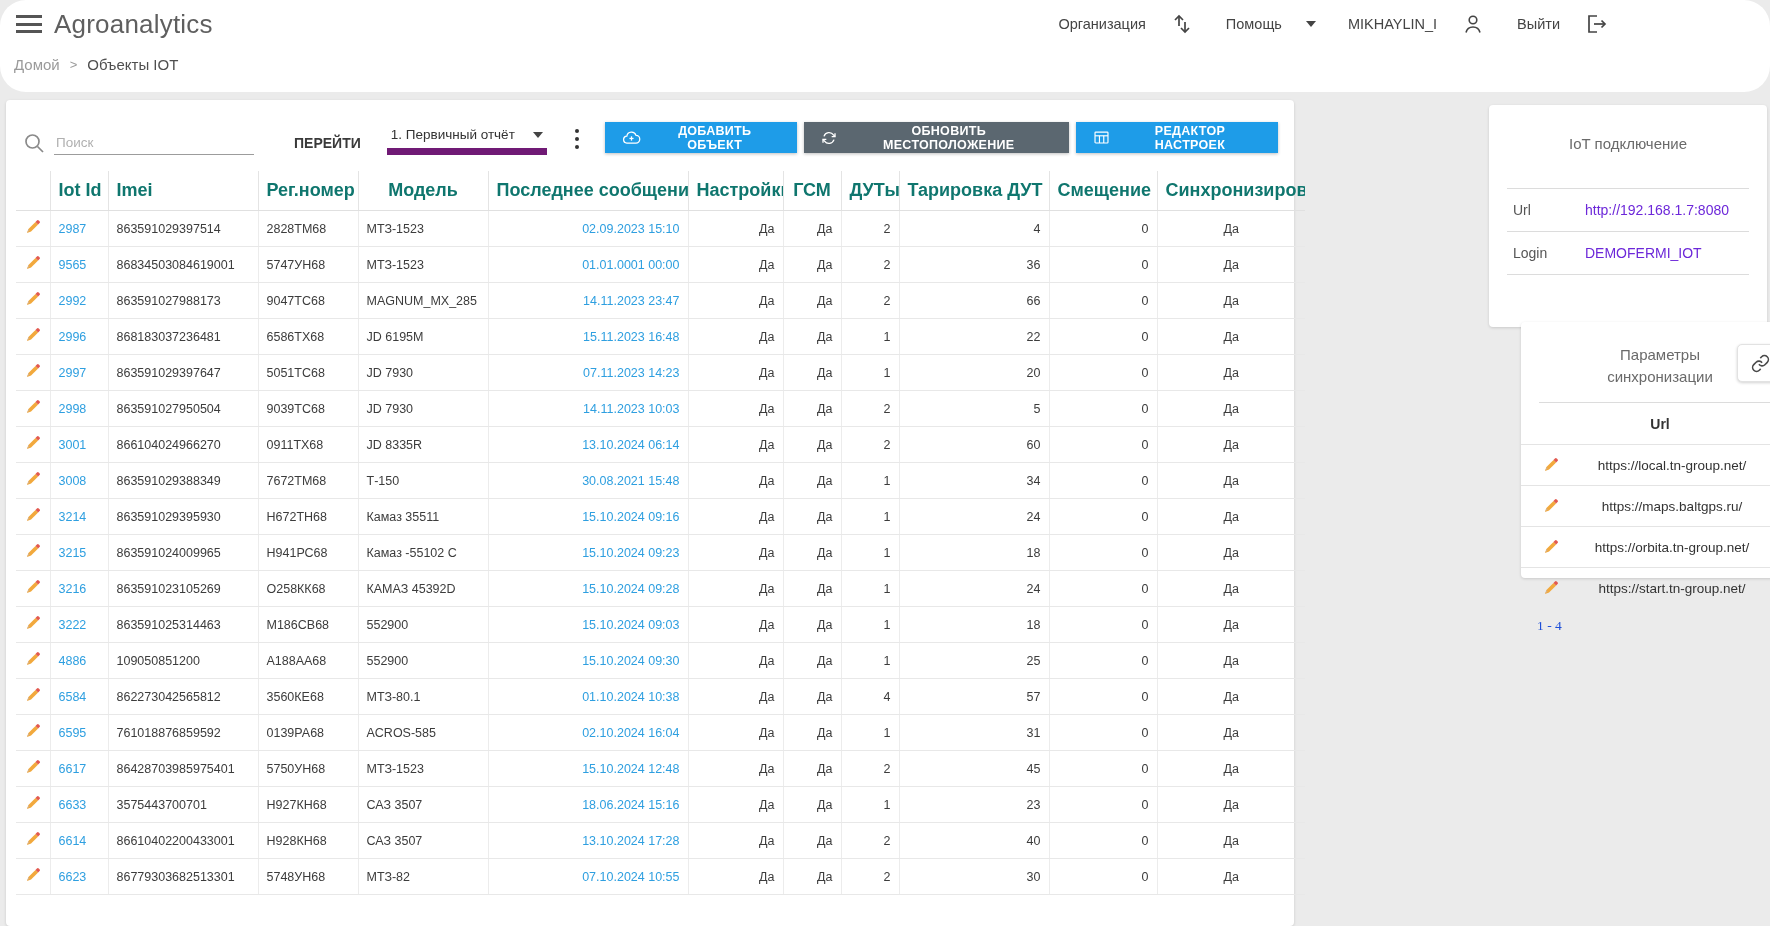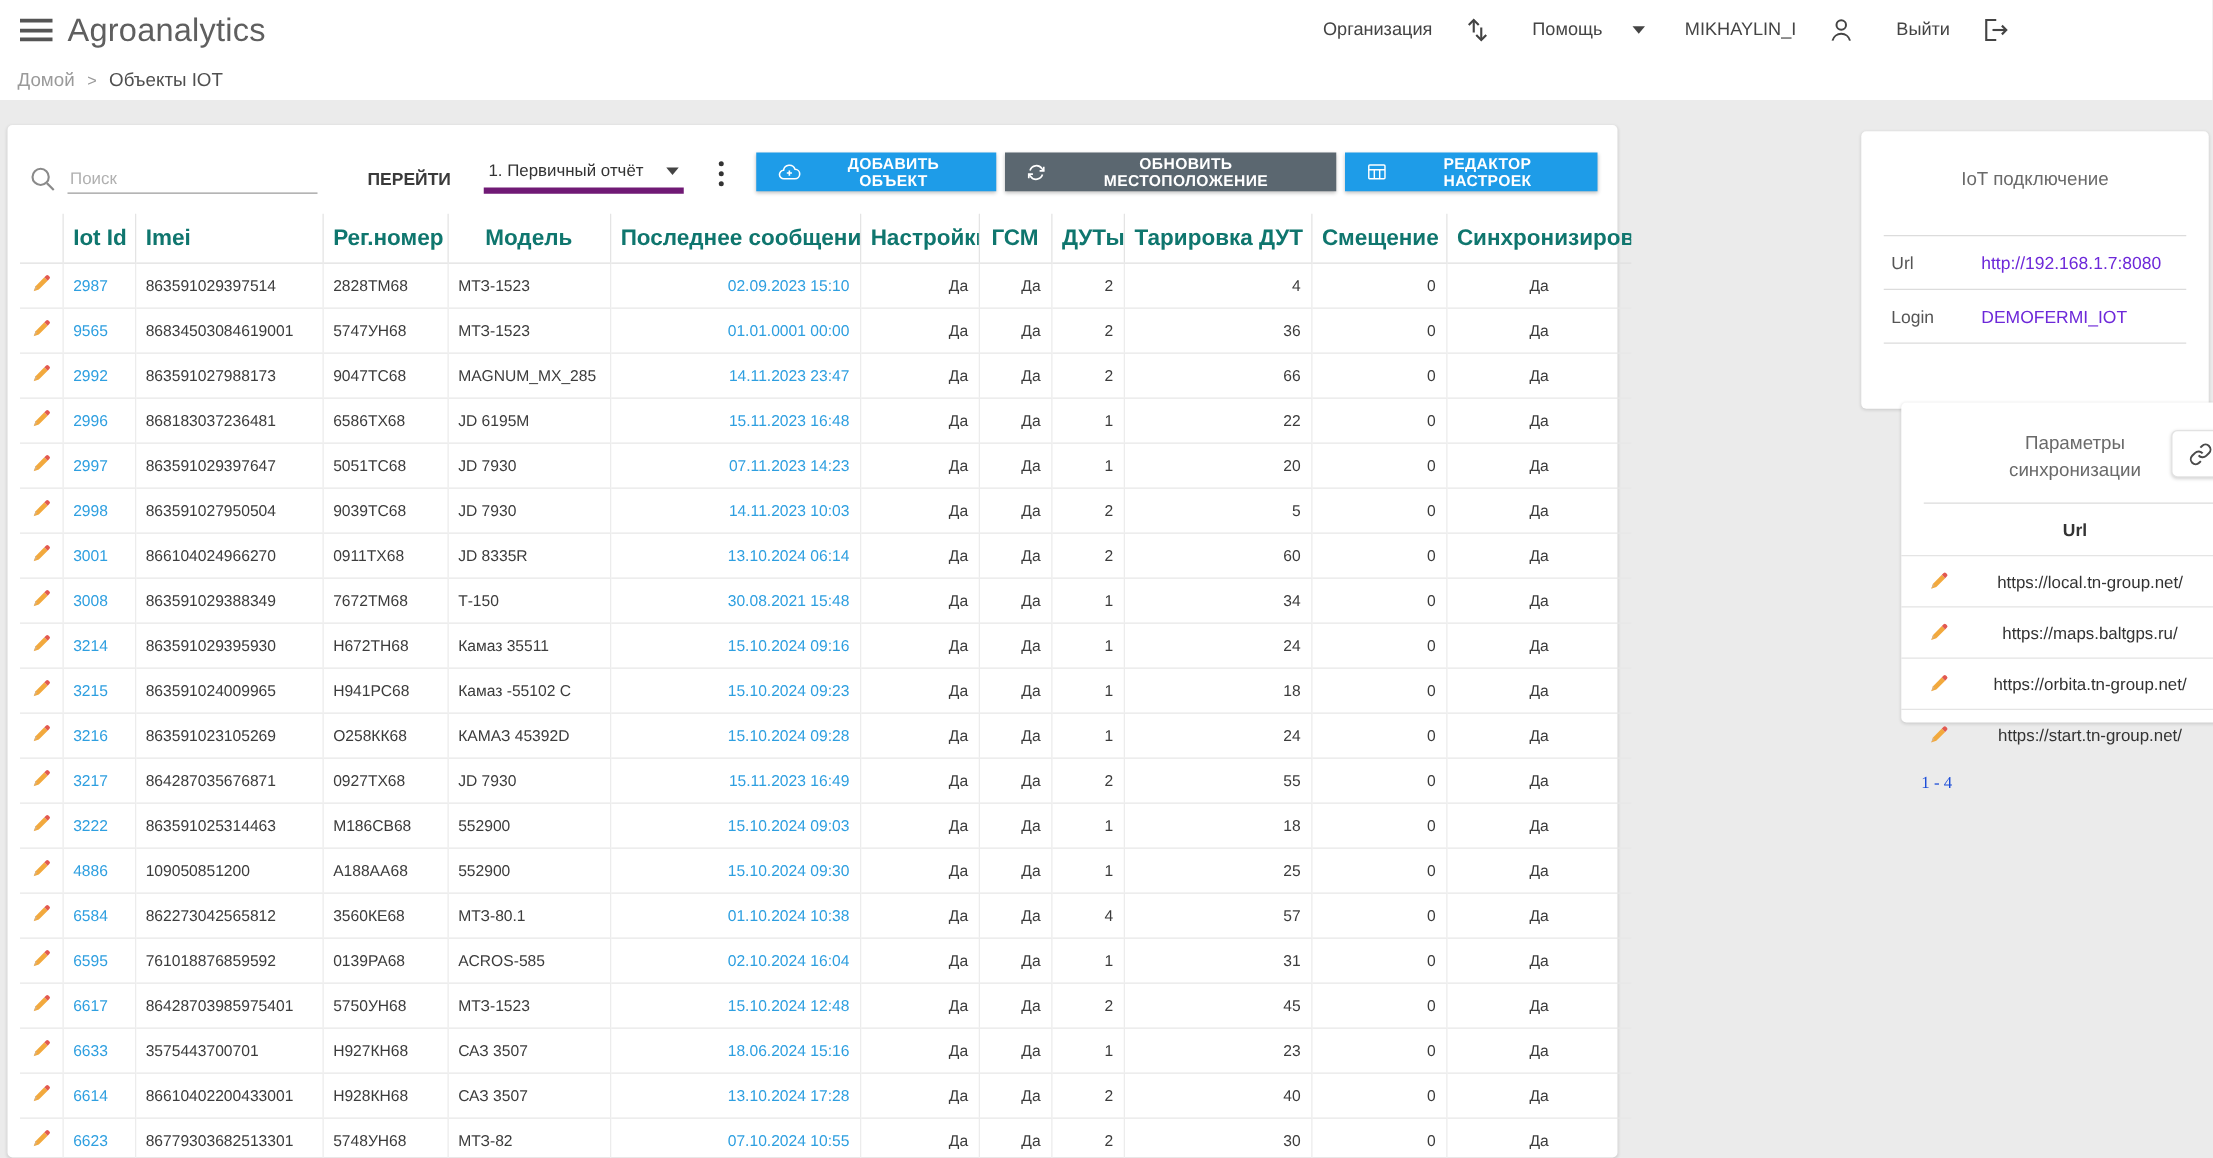--- a/index.html
+++ b/index.html
@@ -1,20 +1,20 @@
 <!DOCTYPE html>
 <html><head>
 <meta charset="utf-8">
 <style>
   * { margin:0; padding:0; box-sizing:border-box; }
   html,body { width:1770px; height:926px; overflow:hidden; background:#ebebeb;
     font-family:"Liberation Sans", sans-serif; color:#3c3c3c; }
 
   
-  .top-white { background:#fff; width:100%; height:80px; position:relative; }
+  .top-white { background:#fff; width:100%; height:92px; position:relative;border-radius:26px; }
   .topbar { display:flex; align-items:center; height:48px; padding:0 12px; }
   .hamburger { width:26px; height:18px; display:flex; flex-direction:column; justify-content:space-between; cursor:pointer; margin:0 12px 0 4px; }
   .hamburger div { height:3px; background:#555; }
   .app-title { font-size:26px; font-weight:300; color:#5f5f5f; letter-spacing:0.2px; }
   .topbar-right { margin-left:auto; display:flex; align-items:center; gap:10px; padding-right:150px; font-size:14.5px; color:#444; }
   .topbar-item { display:flex; align-items:center; gap:24px; cursor:pointer; }
   .topbar-item + .topbar-item { margin-left:22px; }
   .breadcrumb { display:flex; align-items:center; gap:10px; padding:8px 14px; font-size:15px; }
   .crumb-home { color:#9a9a9a; cursor:pointer; }
   .crumb-sep { color:#9a9a9a; font-size:13px; }
@@ -25,21 +25,21 @@
   .main-card { left:6px; top:100px; width:1288px; height:826px; padding:14px 10px 0 10px; }
   .panel-iot  { left:1489px; top:105px; width:278px; height:222px; }
   .panel-sync { left:1489px; top:322px; width:278px; height:256px;margin-left:32px; }
 
   
   .toolbar { display:flex; align-items:flex-end; padding:8px 6px 16px 6px; }
   .search-wrap { display:flex; align-items:flex-end; gap:8px; }
   .search-input { border:none; border-bottom:1px solid #9c9c9c; width:200px; font-size:13.5px; padding:4px 2px; outline:none; background:transparent; color:#333; }
   .search-input::placeholder { color:#b0b0b0; }
   .go-btn { border:none; background:transparent; font-weight:700; font-size:14px; color:#3a3a3a; margin:0 26px 4px 40px; cursor:pointer; font-family:Liberation Sans, sans-serif; }
-  .report-select { display:flex; align-items:center; gap:10px; border-bottom:5px solid #701a75; padding:4px 4px 6px 4px; width:162px; font-size:13.5px; color:#333; cursor:pointer; margin-bottom:0; }
+  .report-select { display:flex; align-items:center; gap:10px; border-bottom:7px solid #701a75; padding:4px 4px 6px 4px; width:162px; font-size:13.5px; color:#333; cursor:pointer; margin-bottom:0; }
   .caret-down { width:0; height:0; border-left:5px solid transparent; border-right:5px solid transparent; border-top:6px solid #444; margin-left:auto; }
   .kebab { display:flex; flex-direction:column; gap:4px; margin:0 26px 6px 28px; cursor:pointer; }
   .kebab div { width:4px; height:4px; border-radius:50%; background:#333; }
   .btn-row { display:flex; gap:7px; margin-bottom:2px; }
   .btn { display:flex; align-items:center; gap:9px; border:none; color:#fff; font-size:12.5px; font-weight:600;
     letter-spacing:.3px; padding:0 17px; height:31px; cursor:pointer; box-shadow:0 1px 3px rgba(0,0,0,.25); font-family:inherit; }
   .btn-blue { background:#1e9ce8; }
   .btn-dark { background:#5b6770; }
 
   
@@ -400,38 +400,20 @@
           <td class="col-calib ta-r">24</td>
           <td class="col-offset ta-r">0</td>
           <td class="col-sync ta-c">Да</td>
         </tr>
         <tr>
           <td class="col-edit ta-c"><span class="pencil"><svg width="16" height="16" viewBox="0 0 20 20">
                 <path d="M2.5 17.5 L4.3 12.4 L13.1 3.6 L16.4 6.9 L7.6 15.7 Z" fill="#f2a93d"></path>
                 <path d="M13.1 3.6 L14.9 1.8 A1.6 1.6 0 0 1 17.2 1.8 L18.2 2.8 A1.6 1.6 0 0 1 18.2 5.1 L16.4 6.9 Z" fill="#e25950"></path>
                 <path d="M2.5 17.5 L4.3 12.4 L5.9 14 Z" fill="#d7b287"></path>
               </svg></span></td>
-          <td class="col-id ta-l link">3217</td>
-          <td class="col-imei ta-l">864287035676871</td>
-          <td class="col-reg ta-l">0927ТХ68</td>
-          <td class="col-model ta-l">JD 7930</td>
-          <td class="col-date ta-r link">15.11.2023 16:49</td>
-          <td class="col-settings ta-r">Да</td>
-          <td class="col-gsm ta-r">Да</td>
-          <td class="col-duty ta-r">2</td>
-          <td class="col-calib ta-r">55</td>
-          <td class="col-offset ta-r">0</td>
-          <td class="col-sync ta-c">Да</td>
-        </tr>
-        <tr>
-          <td class="col-edit ta-c"><span class="pencil"><svg width="16" height="16" viewBox="0 0 20 20">
-                <path d="M2.5 17.5 L4.3 12.4 L13.1 3.6 L16.4 6.9 L7.6 15.7 Z" fill="#f2a93d"></path>
-                <path d="M13.1 3.6 L14.9 1.8 A1.6 1.6 0 0 1 17.2 1.8 L18.2 2.8 A1.6 1.6 0 0 1 18.2 5.1 L16.4 6.9 Z" fill="#e25950"></path>
-                <path d="M2.5 17.5 L4.3 12.4 L5.9 14 Z" fill="#d7b287"></path>
-              </svg></span></td>
           <td class="col-id ta-l link">3222</td>
           <td class="col-imei ta-l">863591025314463</td>
           <td class="col-reg ta-l">М186СВ68</td>
           <td class="col-model ta-l">552900</td>
           <td class="col-date ta-r link">15.10.2024 09:03</td>
           <td class="col-settings ta-r">Да</td>
           <td class="col-gsm ta-r">Да</td>
           <td class="col-duty ta-r">1</td>
           <td class="col-calib ta-r">18</td>
           <td class="col-offset ta-r">0</td>

